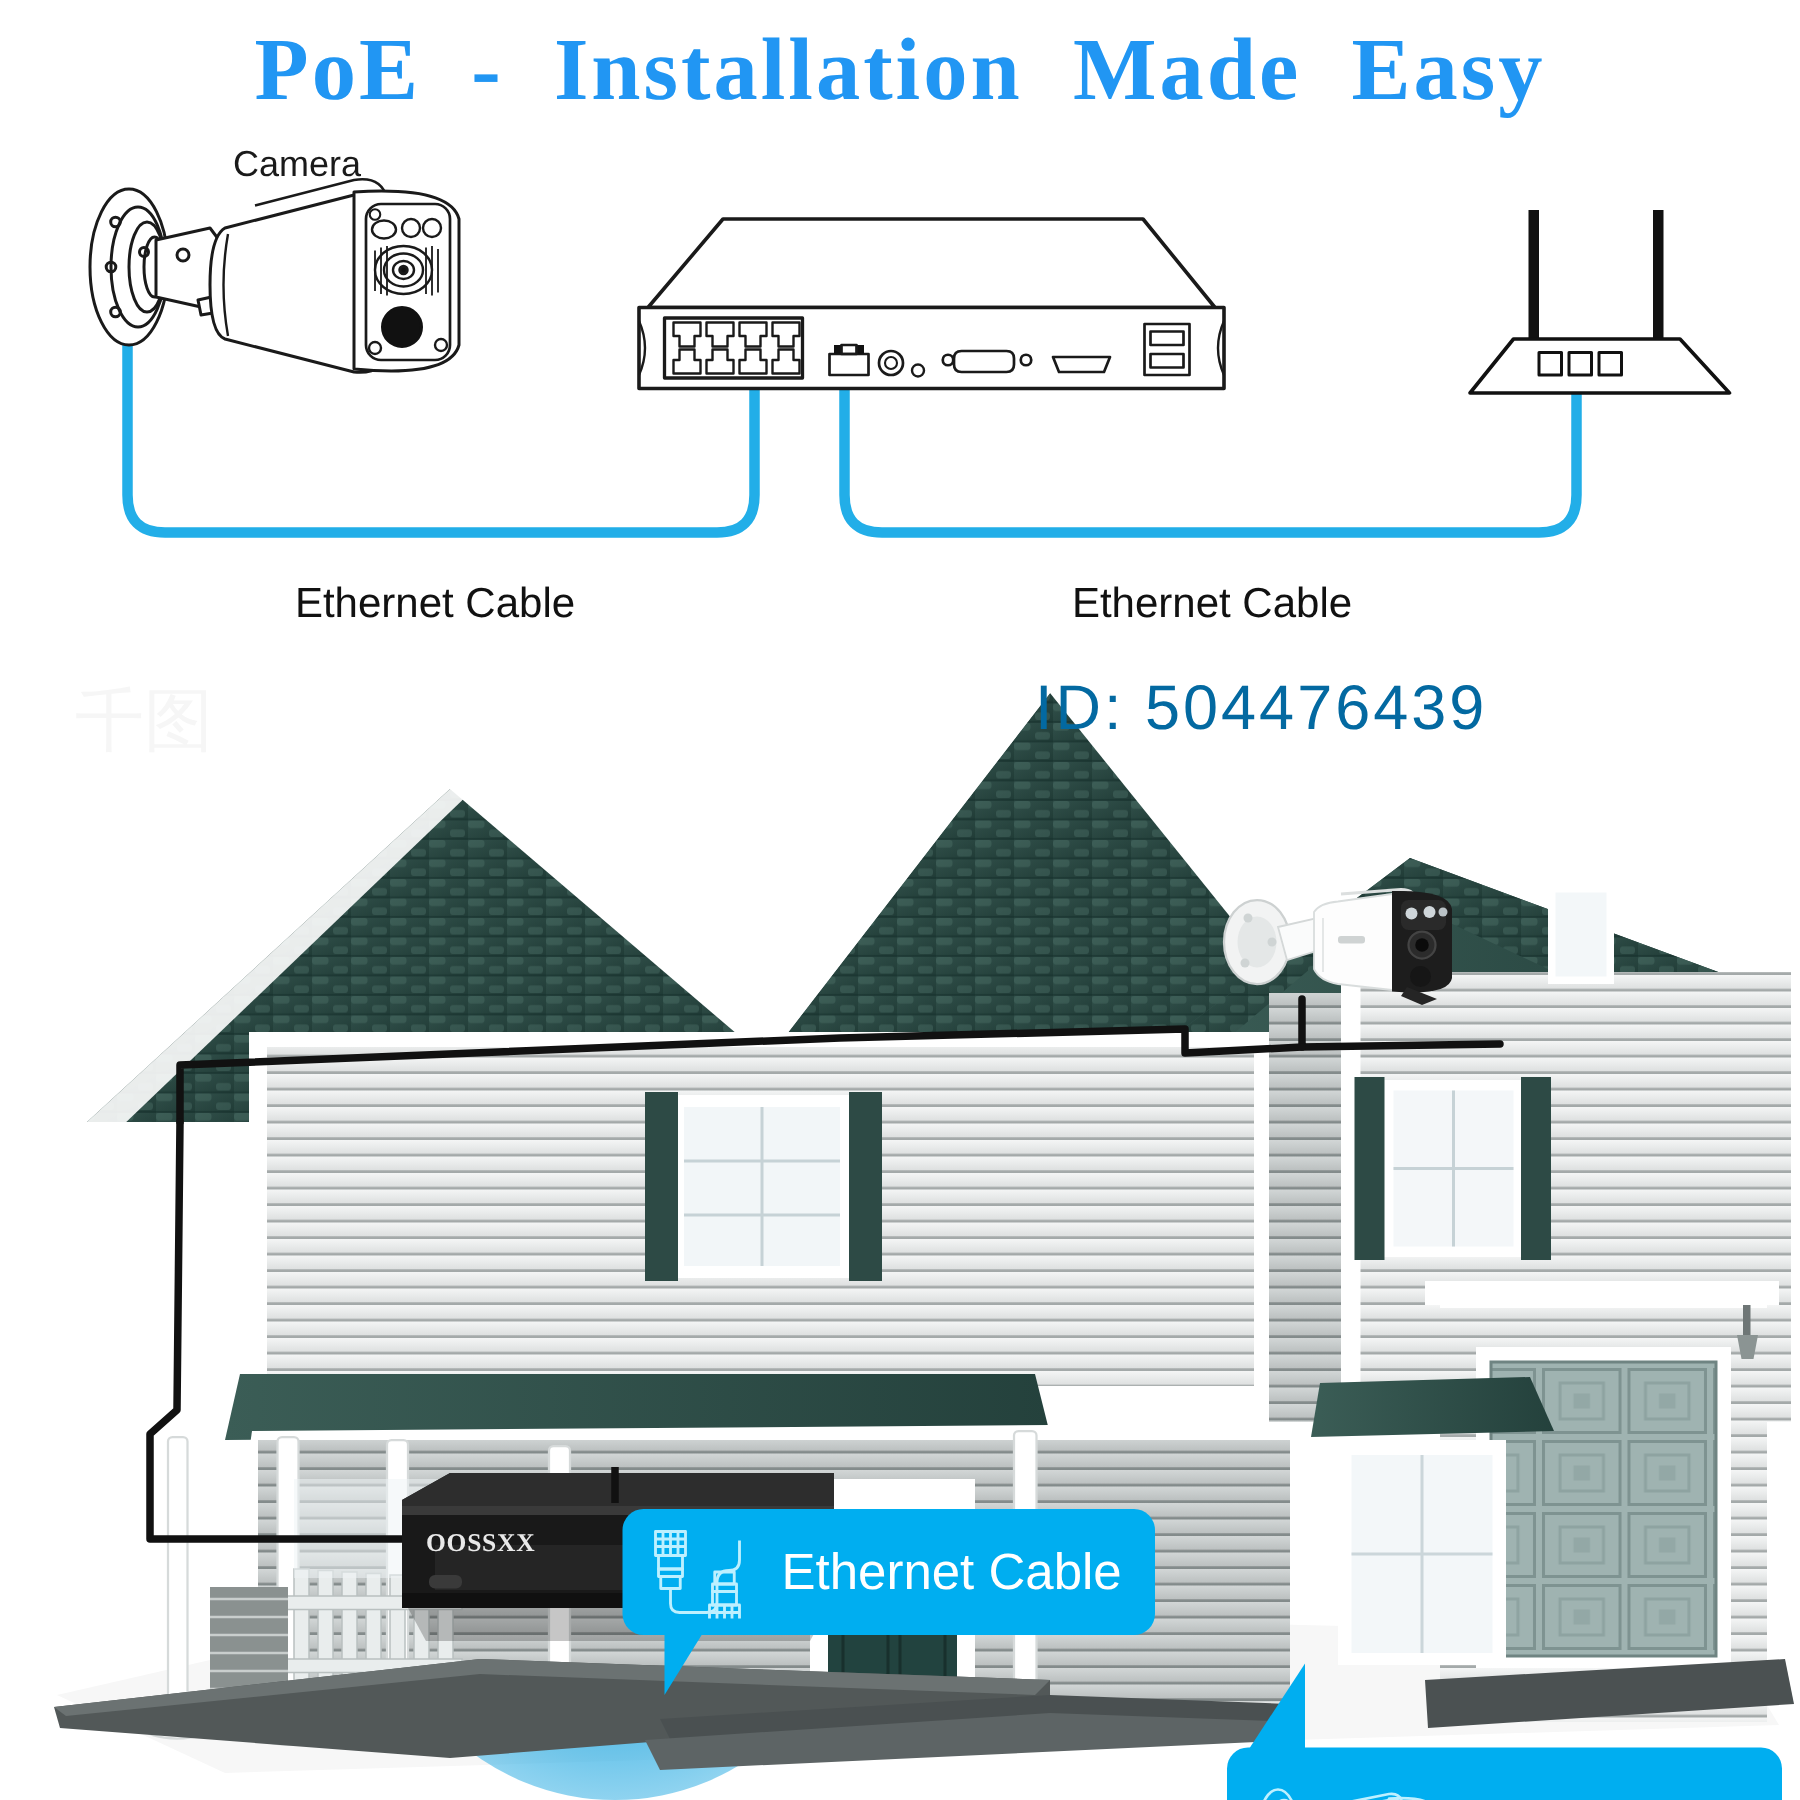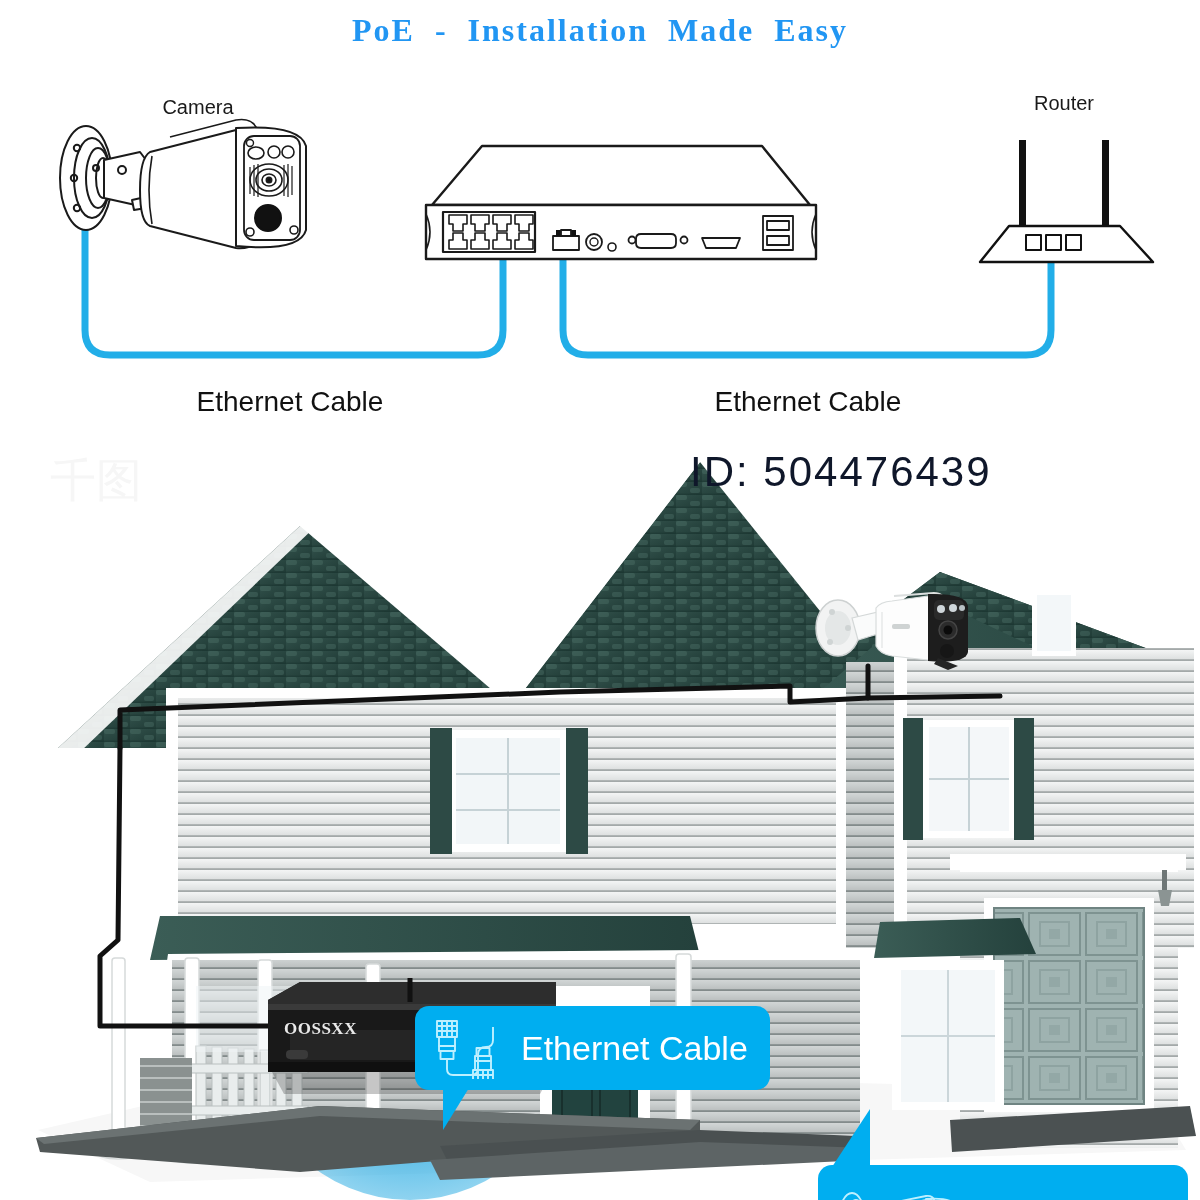--- a/index.html
+++ b/index.html
@@ -11,48 +11,48 @@
     position: relative; overflow: hidden;
   }
   #root { position: relative; width: 1200px; height: 1200px; background: #fff; }
 
   
   .title {
     position: absolute; top: 12px; left: 0; width: 1200px;
     text-align: center;
     font-family: "Liberation Serif", "DejaVu Serif", serif;
     font-weight: bold;
-    font-size: 32px;
+    font-size: 59px;
     letter-spacing: 2px;
     color: #2196F3;
     white-space: pre;
   }
 
   
   .diagram { position: absolute; top: 0; left: 0; width: 1200px; height: 440px; }
   .dev-label {
     position: absolute;
     font-family: "Liberation Sans", sans-serif;
-    font-size: 20px; color: #1a1a1a;
+    font-size: 24px; color: #1a1a1a;
     text-align: center; white-space: nowrap;
   }
   .cable-label {
     position: absolute;
     font-family: "Liberation Sans", sans-serif;
     font-size: 28px; color: #111;
     text-align: center; white-space: nowrap;
   }
 
   
   .scene { position: absolute; top: 430px; left: 0; width: 1200px; height: 770px; }
 
   
   .watermark {
     position: absolute; top: 18px; left: 690px;
-    font-size: 42px; color: #0f172a;
+    font-size: 42px; color: #0369a1;
     font-family: "Liberation Sans", sans-serif;
     letter-spacing: 2px; white-space: nowrap;
     pointer-events: none; user-select: none;
   }
   .watermark-tl {
     position: absolute; top: 4px; left: 126px;
     font-size: 30px; color: #fafafa;
     font-family: "Liberation Sans", sans-serif;
     white-space: nowrap; user-select: none;
   }
@@ -206,21 +206,20 @@
         <rect x="1019" y="140" width="7" height="105" fill="#111" stroke="none"></rect>
         <rect x="1102" y="140" width="7" height="105" fill="#111" stroke="none"></rect>
         <path d="M 1009 226 L 1120 226 L 1153 262 L 980 262 Z"></path>
         <rect x="1026" y="235" width="15" height="15" fill="none" stroke-width="2"></rect>
         <rect x="1046" y="235" width="15" height="15" fill="none" stroke-width="2"></rect>
         <rect x="1066" y="235" width="15" height="15" fill="none" stroke-width="2"></rect>
       </g>
     </svg>
 
     <div class="dev-label" style="left:108px; top:96px; width:180px;">Camera</div>
-    <div class="dev-label" style="left:974px; top:92px; width:180px;">Router</div>
 
     <div class="cable-label" style="left:170px; top:386px; width:240px;">Ethernet Cable</div>
     <div class="cable-label" style="left:688px; top:386px; width:240px;">Ethernet Cable</div>
   </div>
 
   <div class="scene">
 
     <svg width="1200" height="770" viewBox="0 0 1200 770" style="position:absolute;top:0;left:0;">
       <defs>
         <linearGradient id="sidingG" x1="0" y1="0" x2="0" y2="1">

